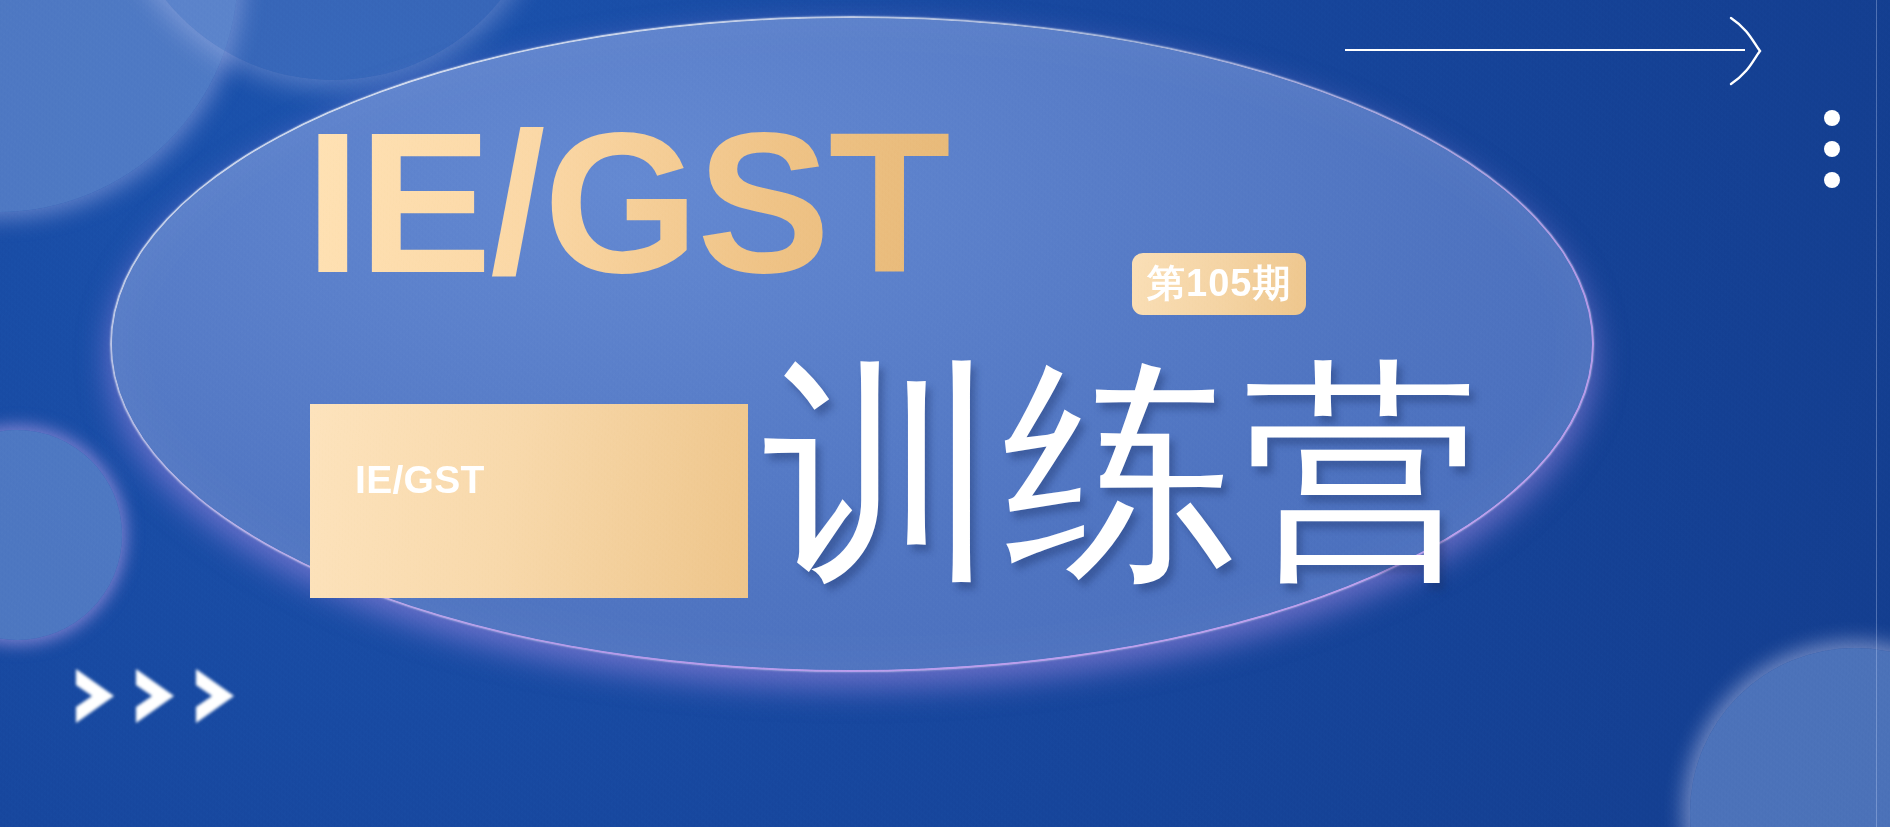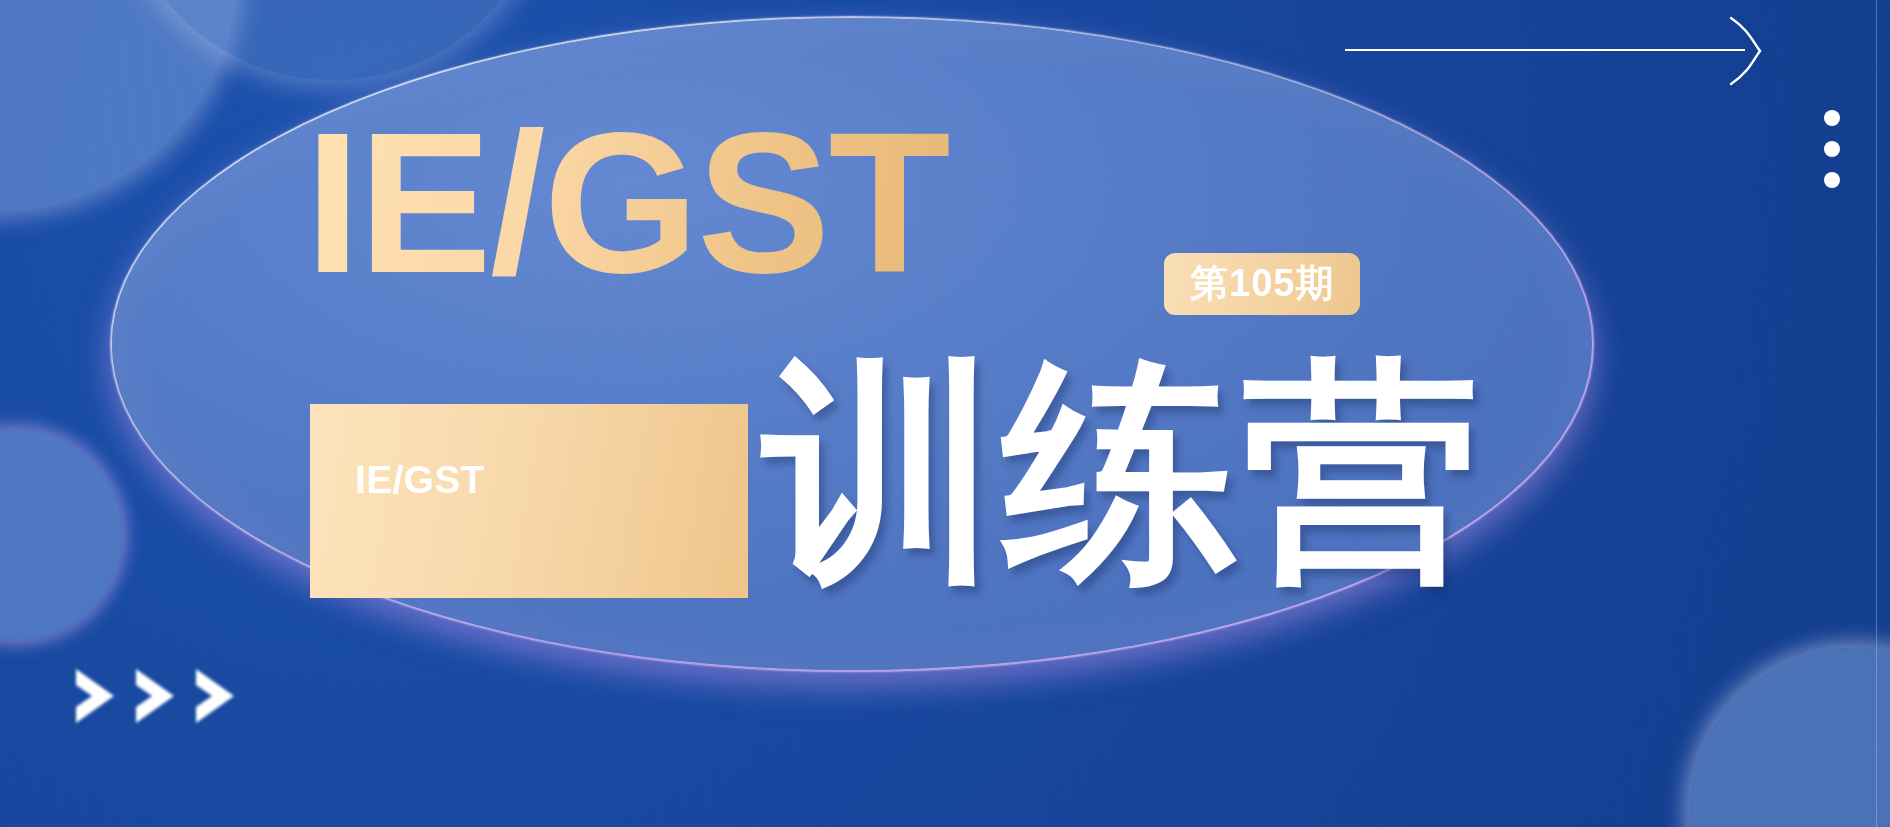--- a/index.html
+++ b/index.html
@@ -111,23 +111,23 @@
     color: transparent;
     -webkit-text-fill-color: transparent;
     white-space: nowrap;
     z-index: 4;
     text-shadow: none;
   }
 
   
   .issue-badge {
     position: absolute;
-    left: 1164px;
+    left: 1132px;
     top: 253px;
-    padding: 11px 26px 13px;
+    padding: 11px 15px 13px;
     border-radius: 11px;
     background: linear-gradient(100deg, #fadfb6 0%, #f4d3a2 55%, #eec68c 100%);
     color: #ffffff;
     font-size: 38px;
     font-weight: 700;
     line-height: 1;
     letter-spacing: 1px;
     z-index: 4;
   }
 
@@ -153,21 +153,21 @@
     white-space: nowrap;
   }
 
   
   .cn-title {
     position: absolute;
     left: 763px;
     top: 355px;
     font-size: 236px;
     line-height: 1;
-    font-weight: 700;
+    font-weight: 400;
     color: #ffffff;
     letter-spacing: 4px;
     white-space: nowrap;
     z-index: 5;
     text-shadow: 5px 7px 7px rgba(20,40,90,.34);
     font-family: "DejaVu Sans", "Liberation Sans", sans-serif;
   }
 
   
   .edge-rule {

